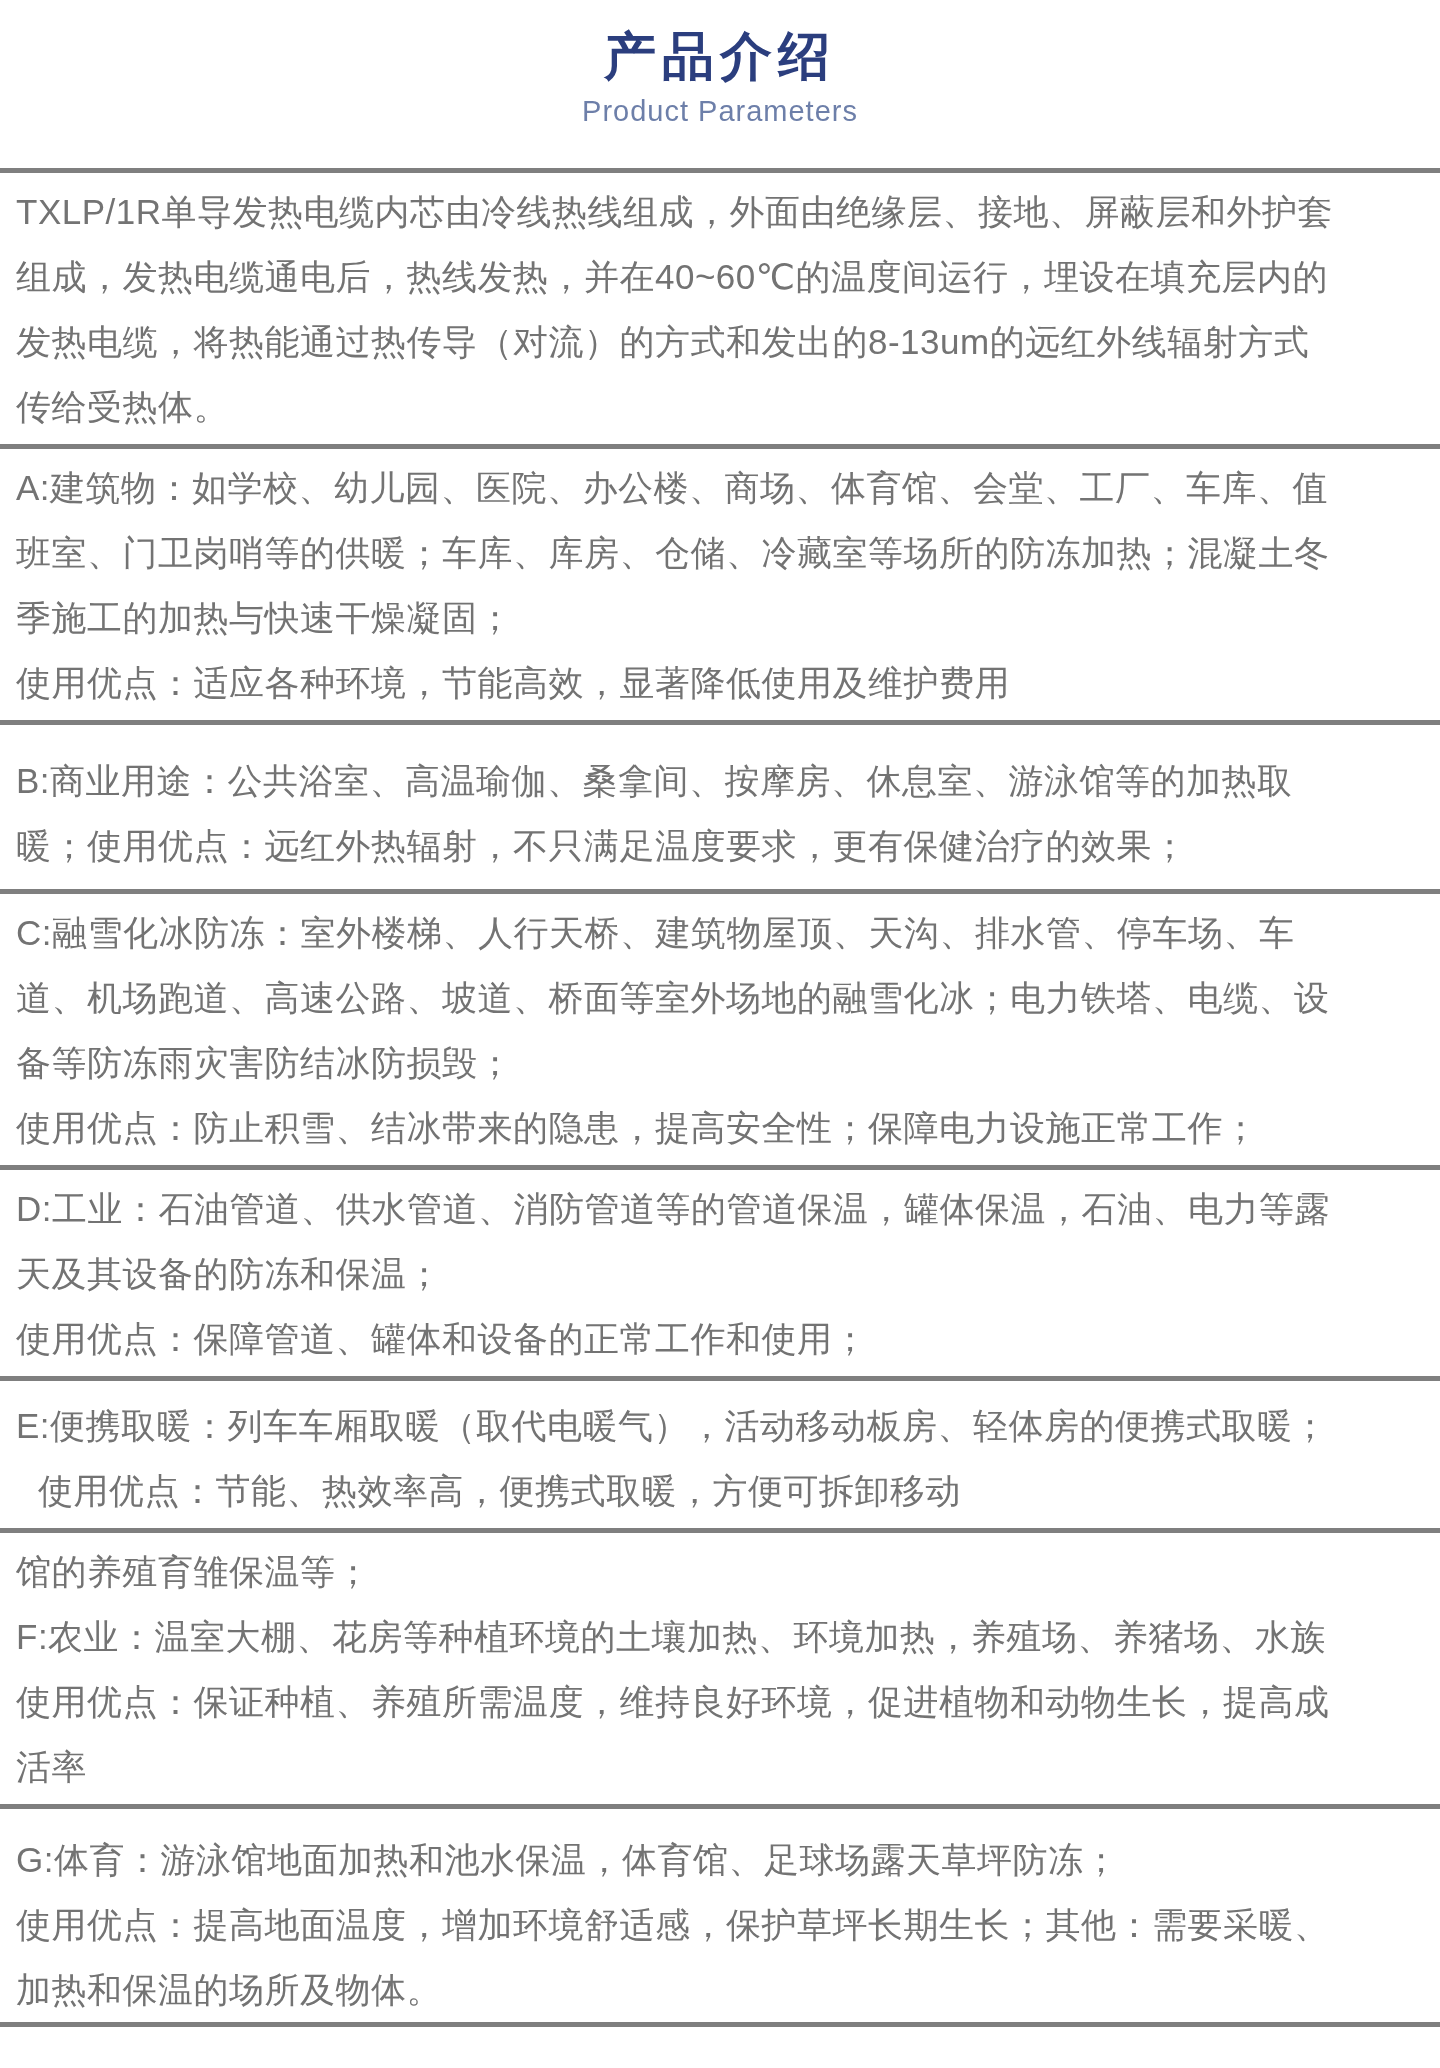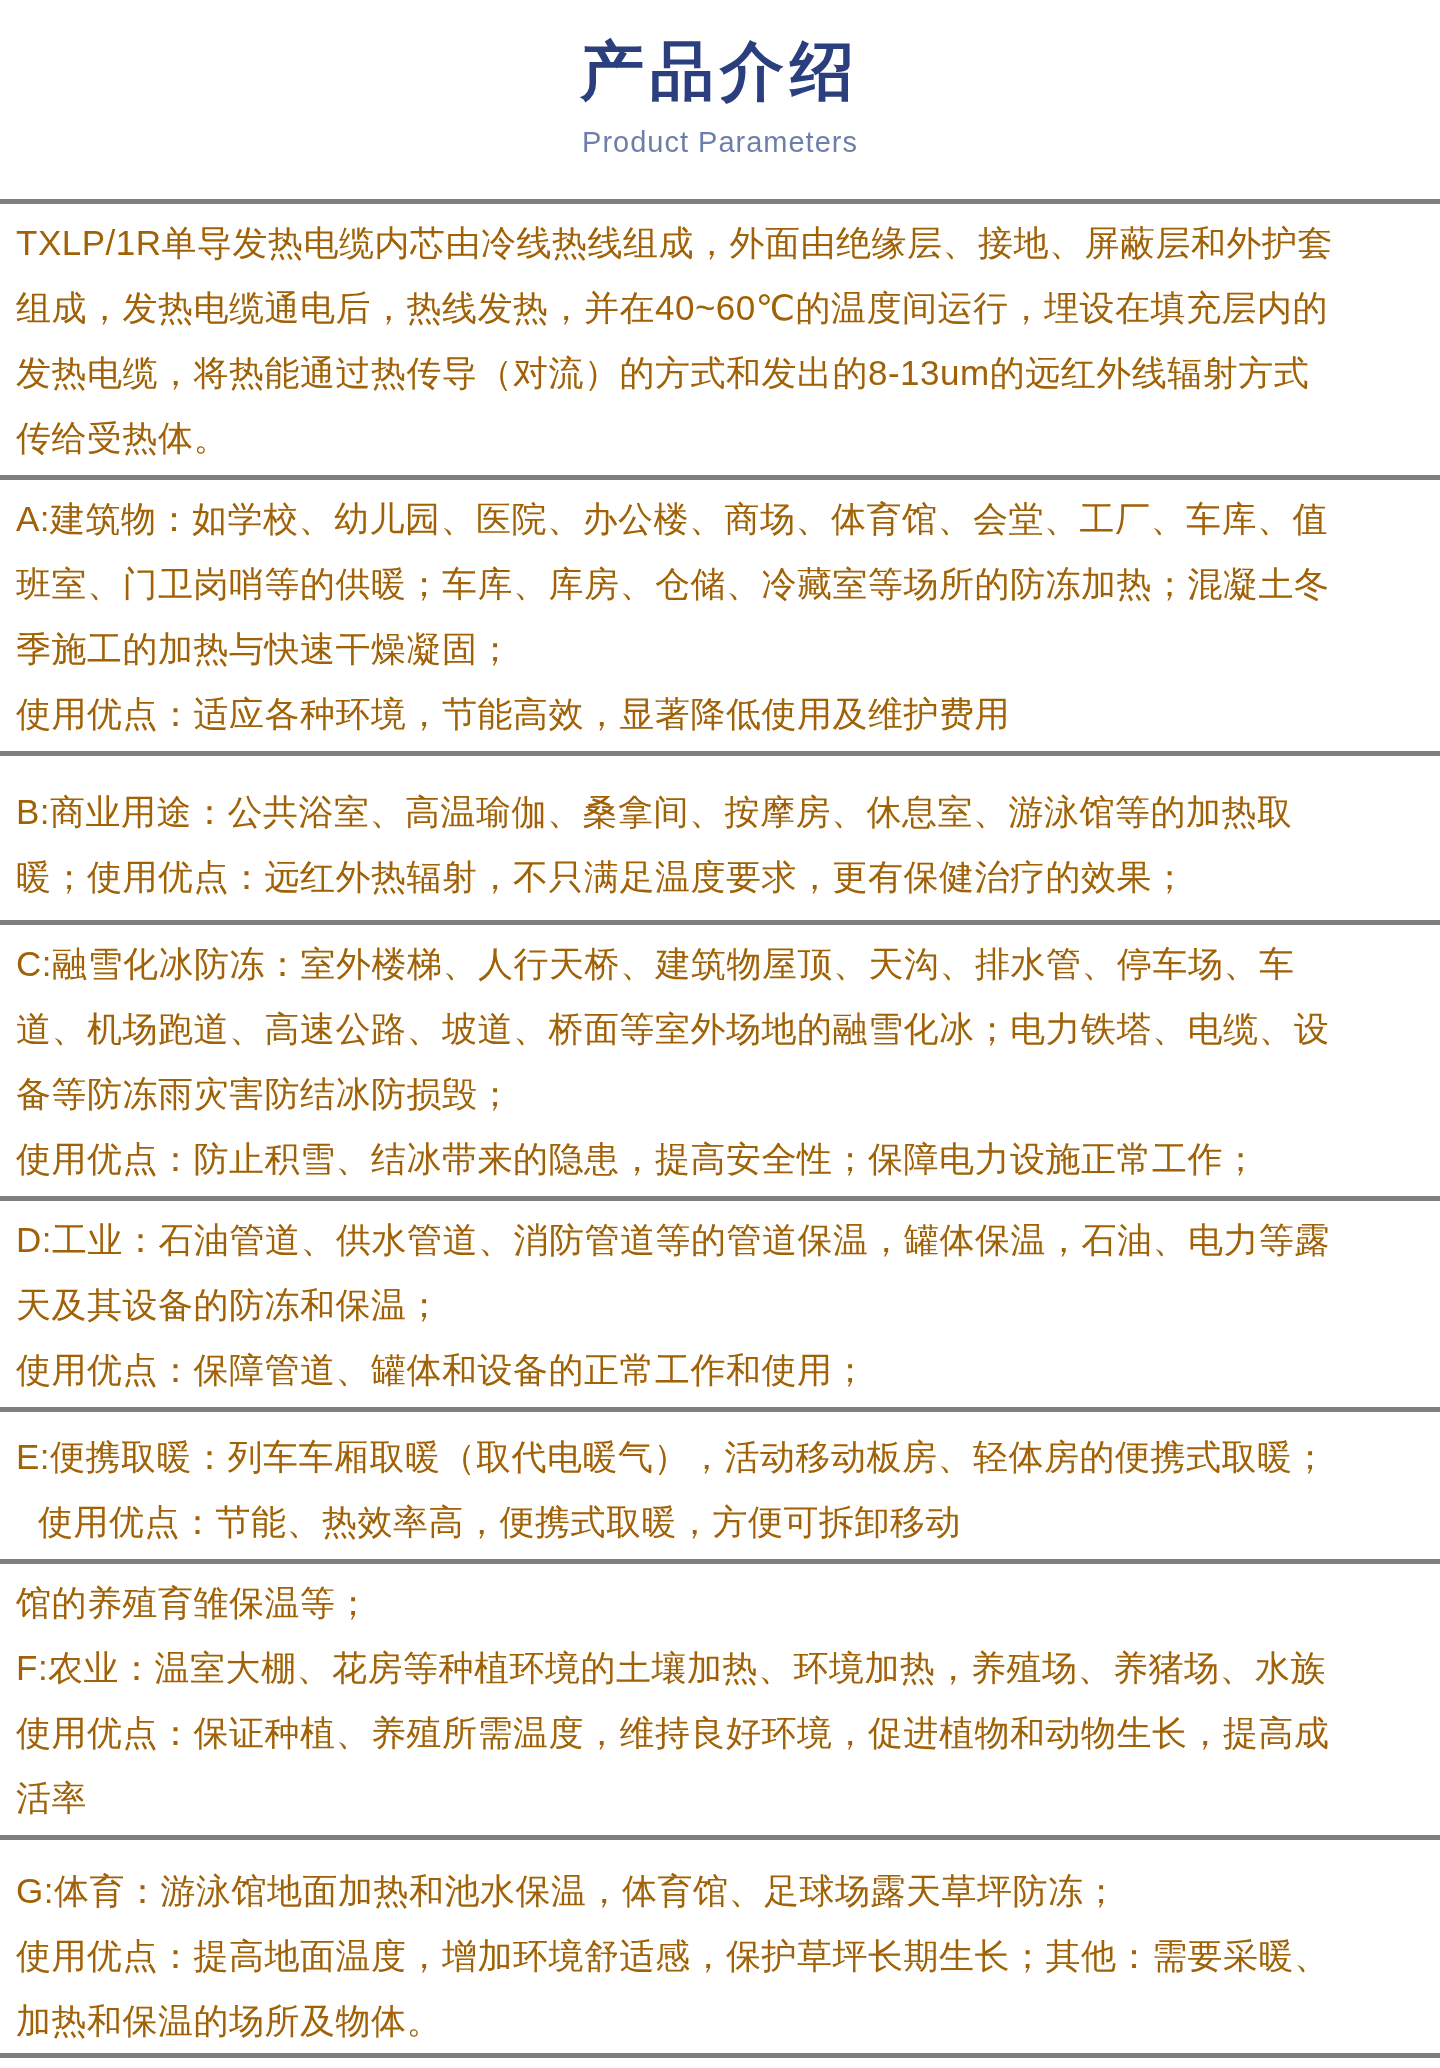--- a/index.html
+++ b/index.html
@@ -13,25 +13,25 @@
     width: 1440px;
     height: 2068px;
     background: #ffffff;
     overflow: hidden;
   }
   .header {
     text-align: center;
     padding-top: 18px;
   }
   .page-title {
-    font-size: 64px;
+    font-size: 52px;
     font-weight: 700;
     color: #2b3e7e;
     line-height: 1.18;
-    margin: 16px;
+    margin: 8px;
     letter-spacing: 6px;
   }
   .page-subtitle {
     font-size: 29px;
     font-weight: 400;
     color: #6d7fa9;
     margin-top: 2px;
     letter-spacing: 1px;
   }
   .divider {
@@ -42,21 +42,21 @@
     margin: 0;
   }
   .divider.after-header { margin-top: 40px; }
   .section {
     padding: 6px 16px 5px 16px;
     color: #111111;
   }
   .section .line {
     font-size: 35px;
     line-height: 65px;
-    color: #a16207;
+    color: #737373;
     white-space: nowrap;
     letter-spacing: 0.5px;
   }
   .section.pad-b { padding-top: 23px; padding-bottom: 11px; }
   .section.pad-e { padding-top: 12px; }
   .section.pad-g { padding-top: 18px; padding-bottom: 0; }
   .line.indent { padding-left: 22px; }
 </style>
 </head>
 <body>

